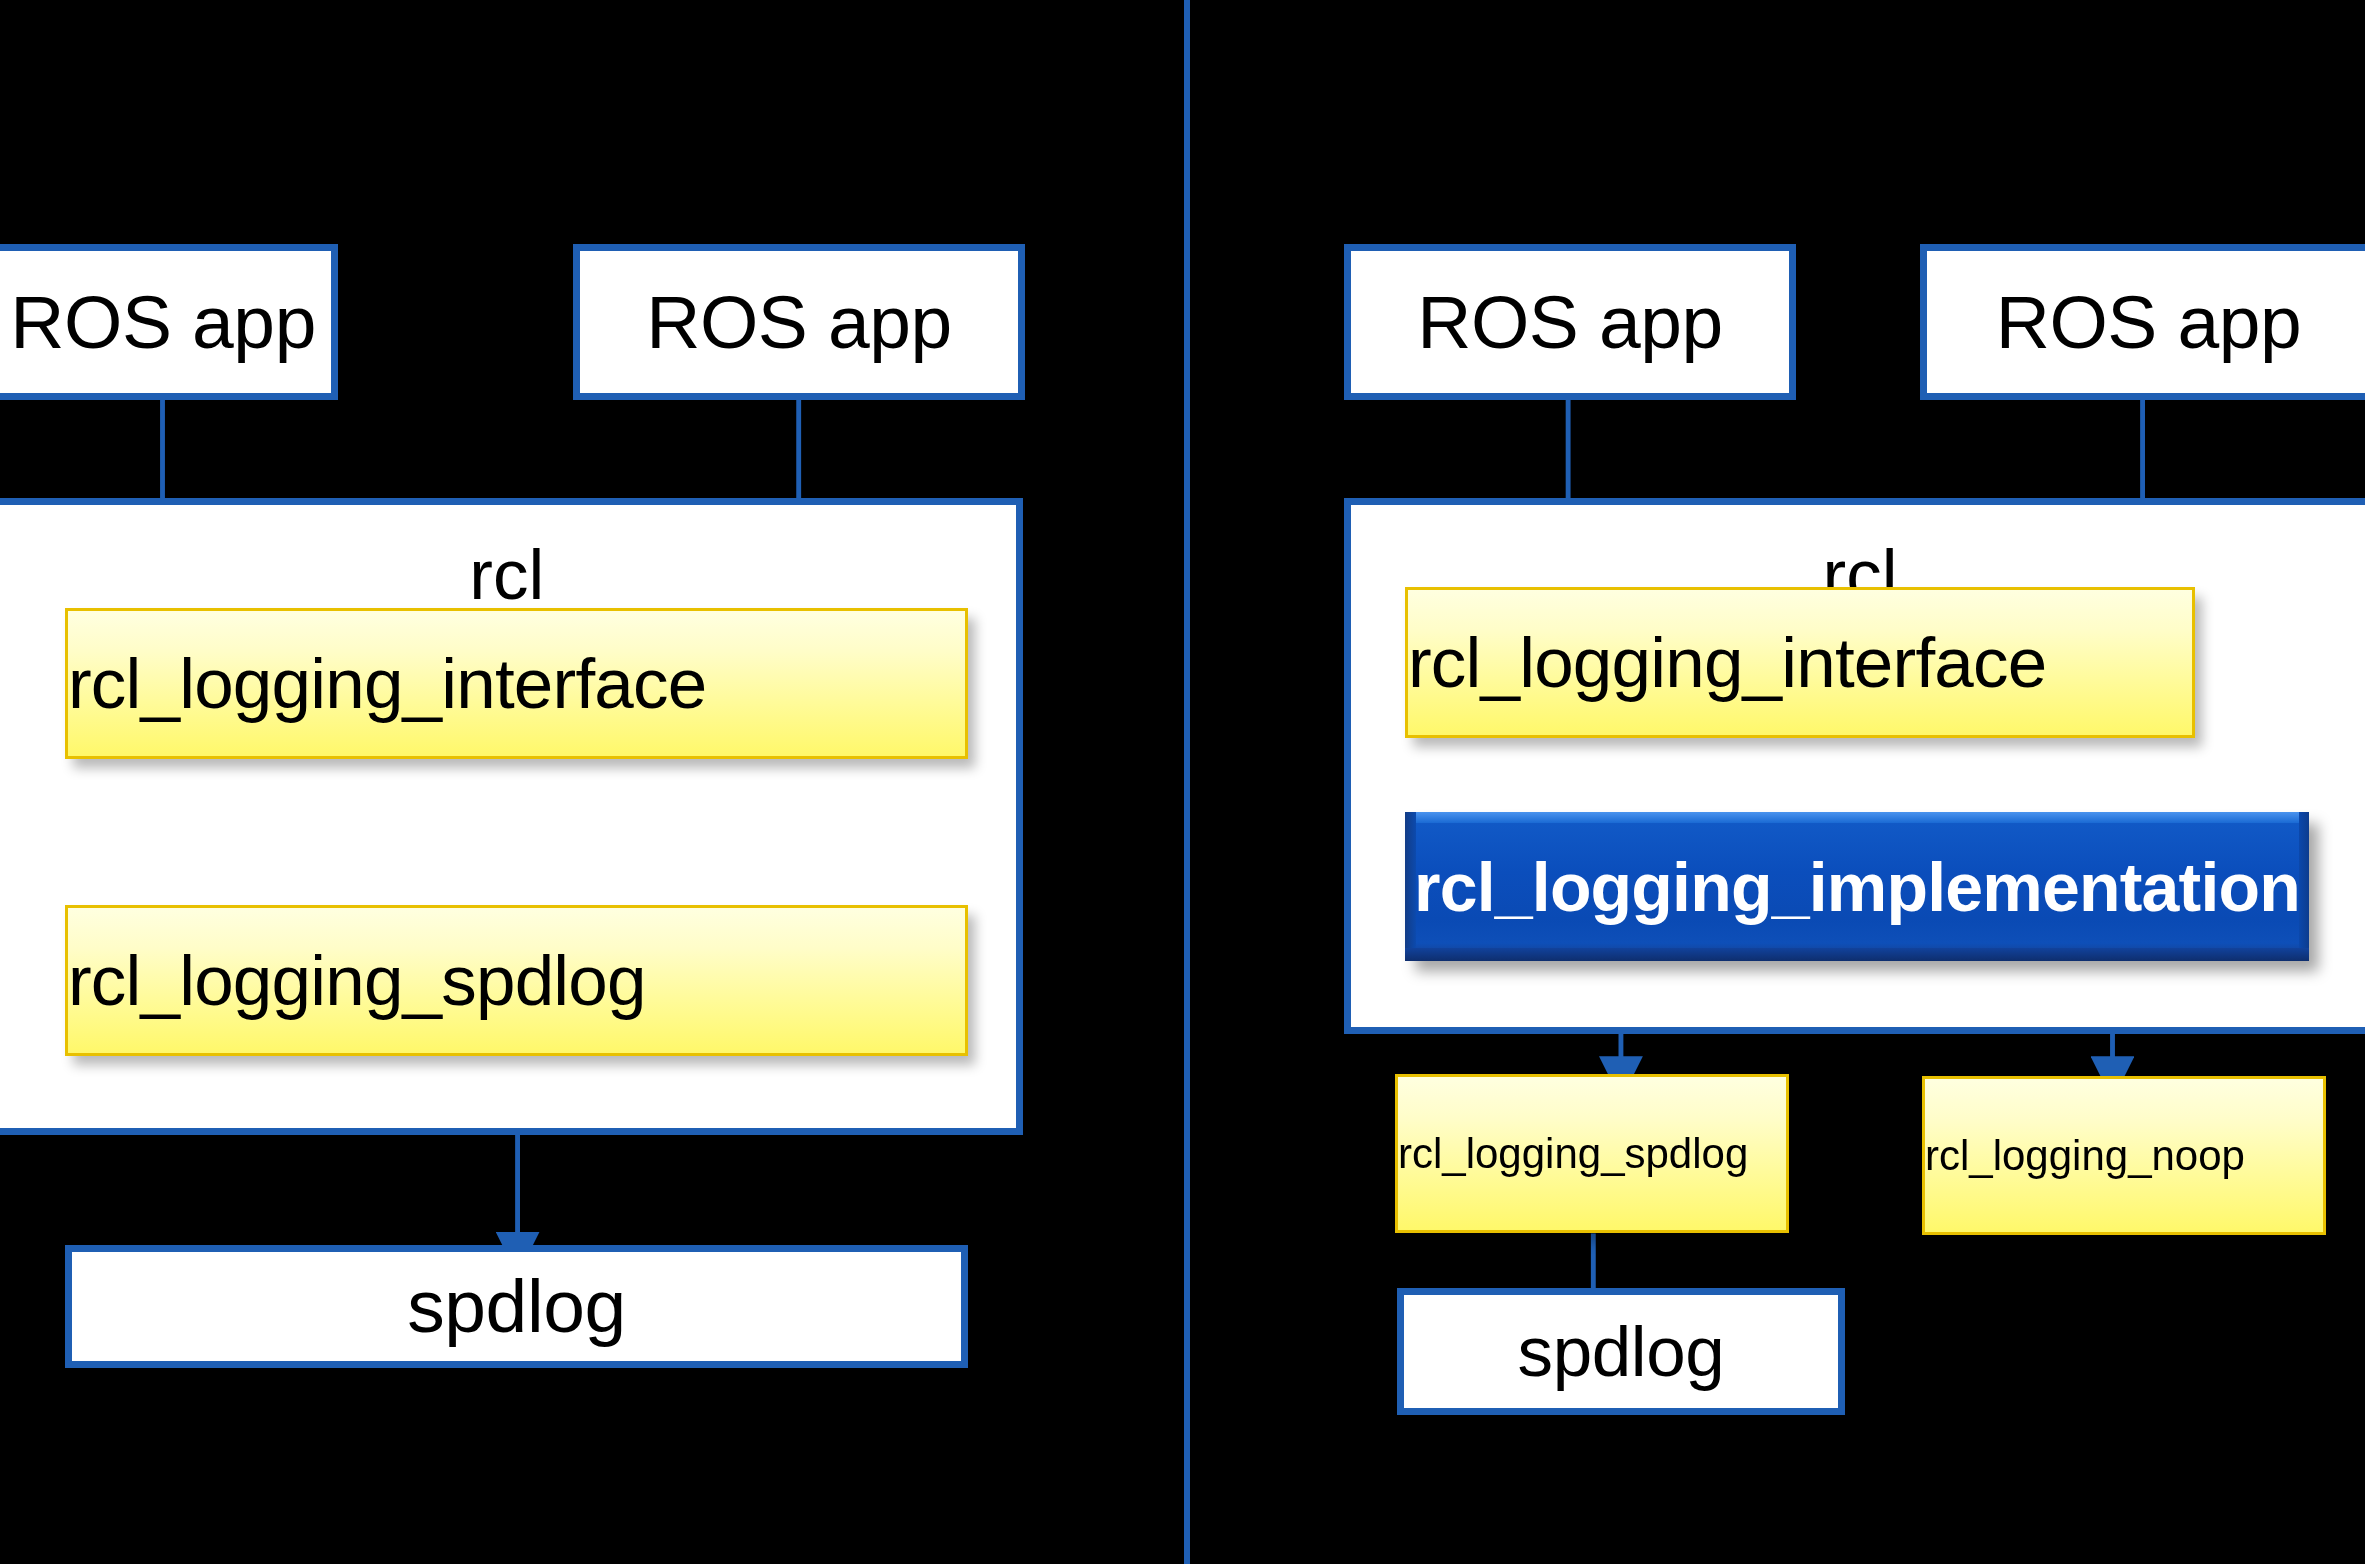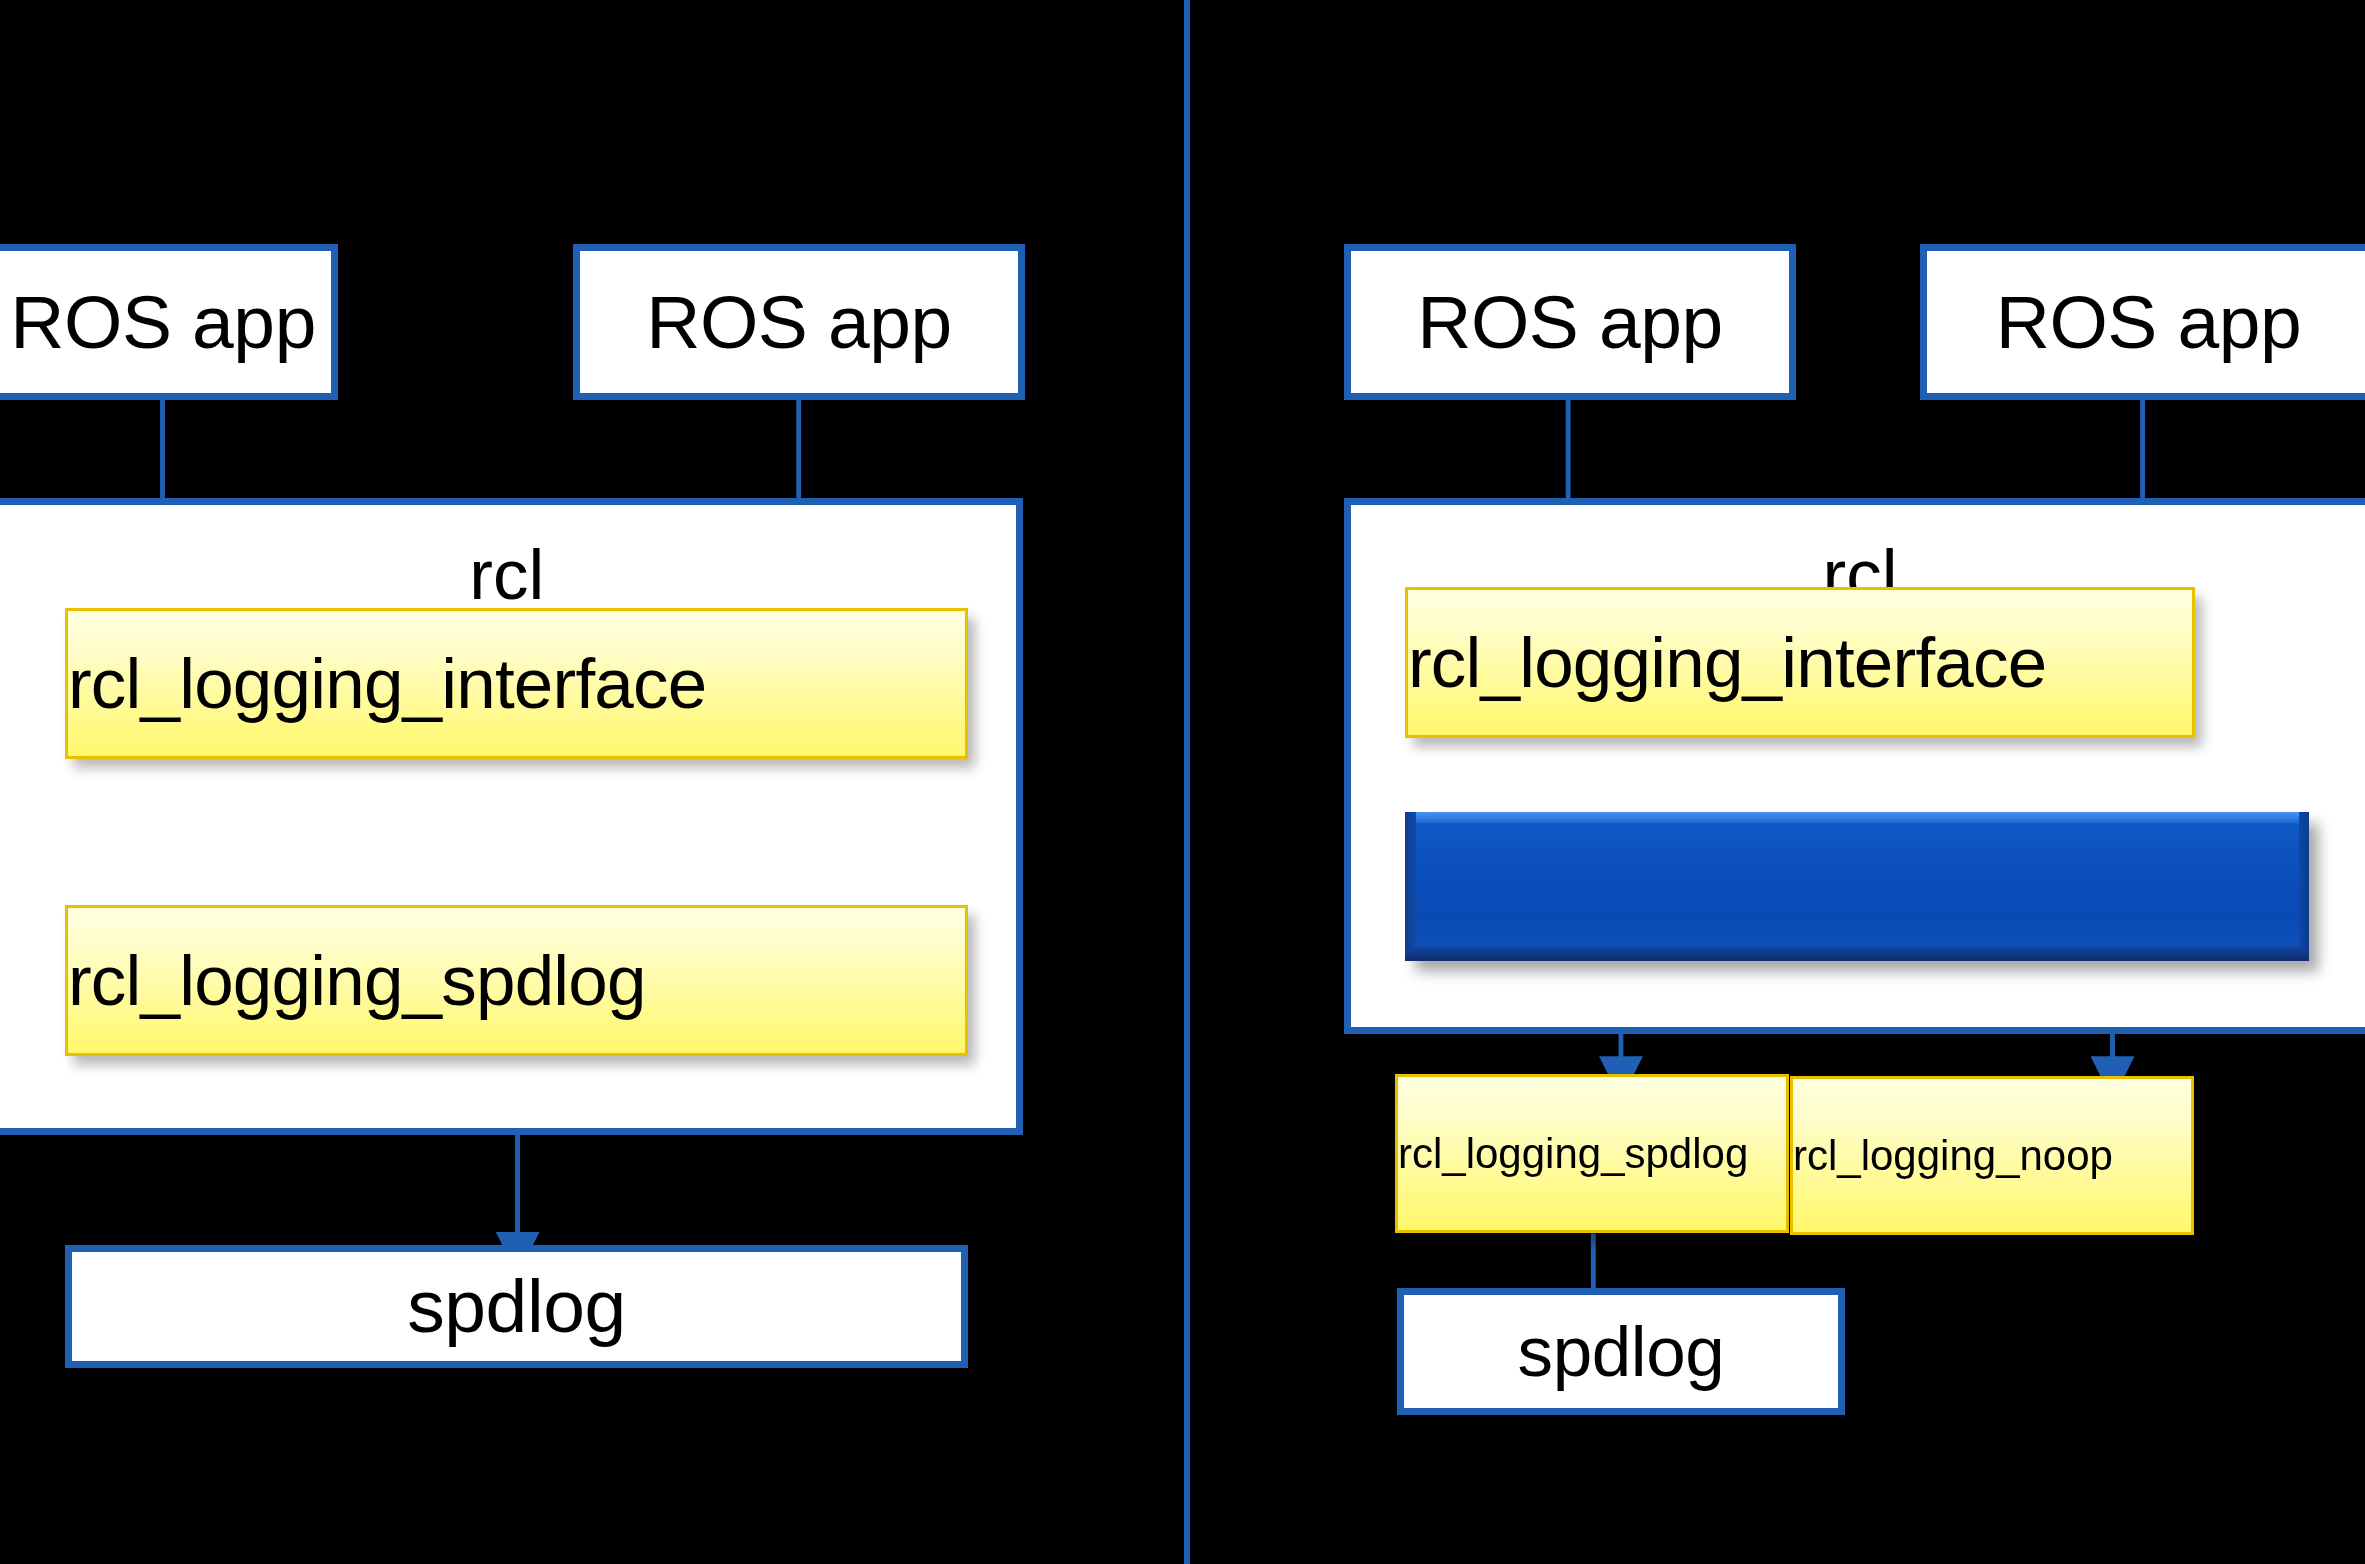--- a/index.html
+++ b/index.html
@@ -163,27 +163,28 @@
 
   <div class="abs ybox" style="left:1405px;top:587px;width:790px;height:151px;">
     <span>rcl_logging_interface</span>
   </div>
 
   <div class="bbox" style="left:1405px;top:812px;width:904px;height:149px;">
     <span class="bevel-t"></span>
     <span class="bevel-l"></span>
     <span class="bevel-r"></span>
     <span class="bevel-b"></span>
+    <span class="lbl">rcl_logging_implementation</span>
   </div>
 
   <div class="abs ybox tiny" style="left:1395px;top:1074px;width:394px;height:159px;">
     <span>rcl_logging_spdlog</span>
   </div>
 
-  <div class="abs ybox tiny" style="left:1790px;top:1076px;width:404px;height:159px;">
+  <div class="abs ybox tiny" style="left:1922px;top:1076px;width:404px;height:159px;">
     <span>rcl_logging_noop</span>
   </div>
 
   <div class="abs wbox small" style="left:1397px;top:1288px;width:448px;height:127px;">
     <span>spdlog</span>
   </div>
 
 </div>
 
 

